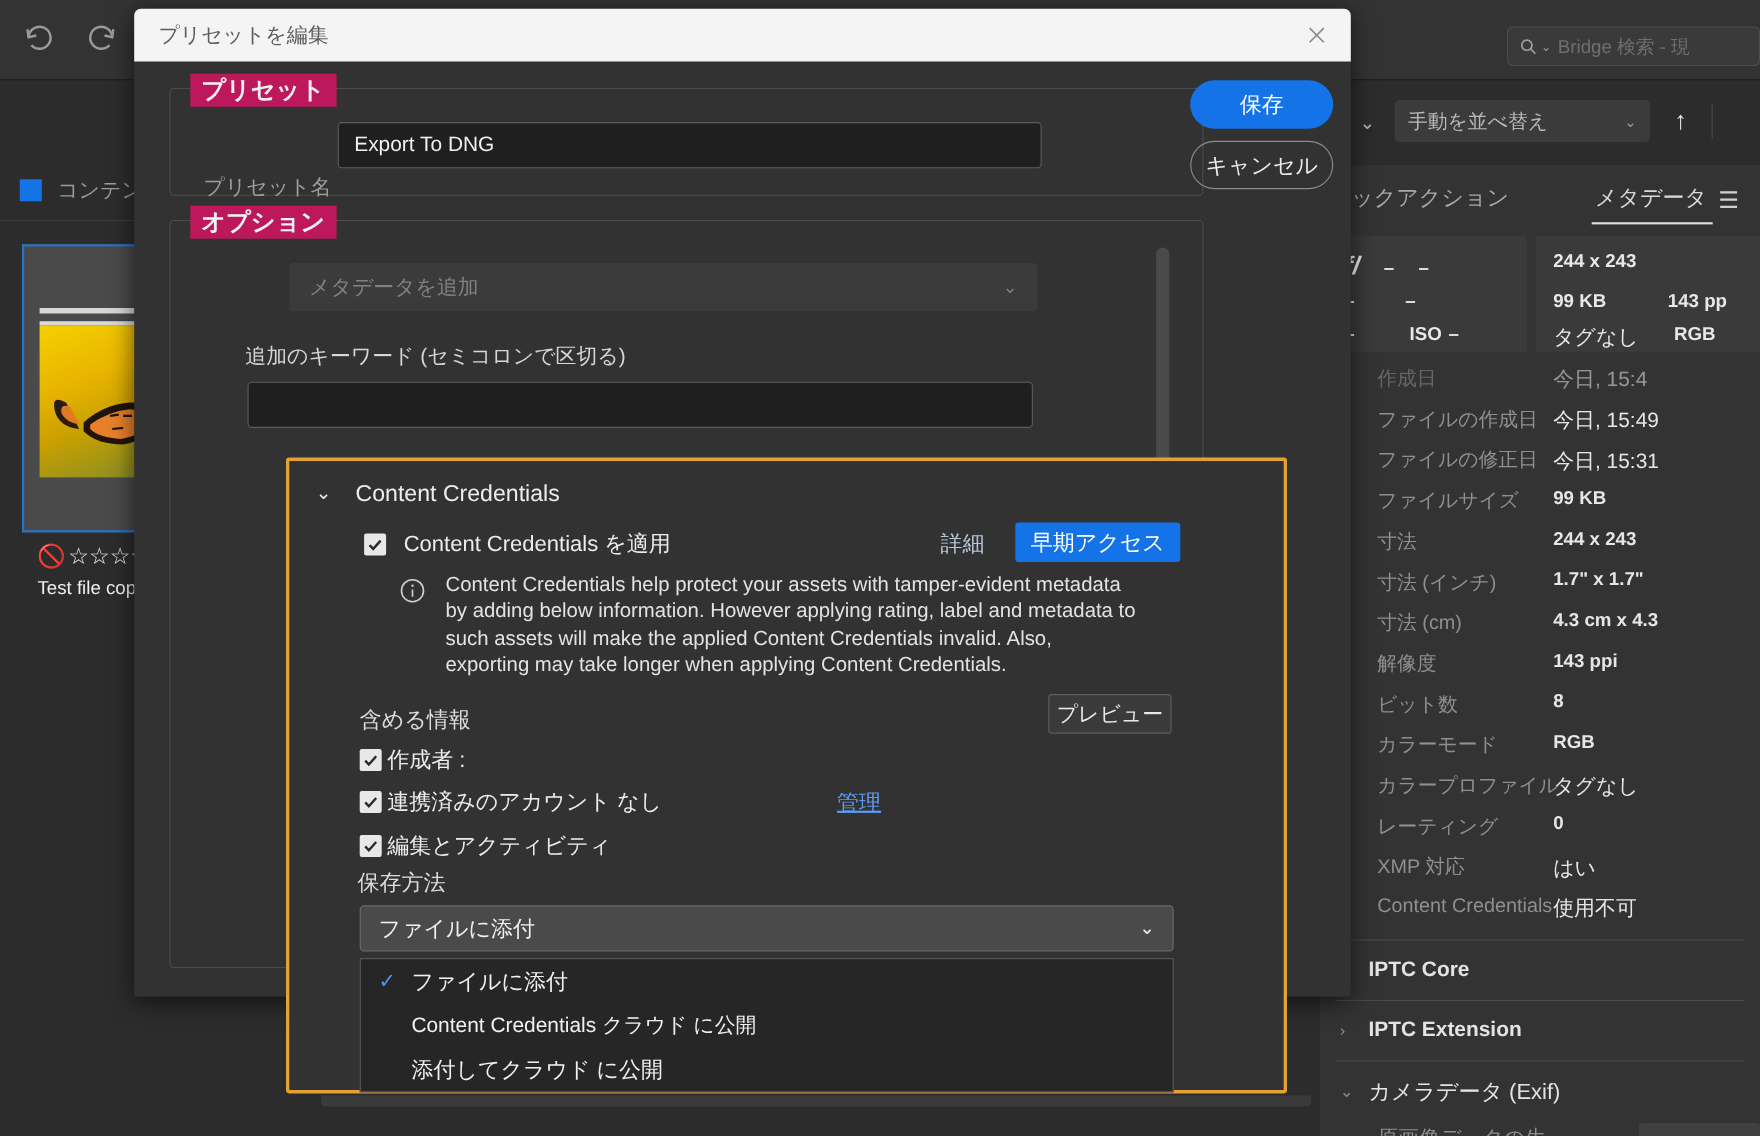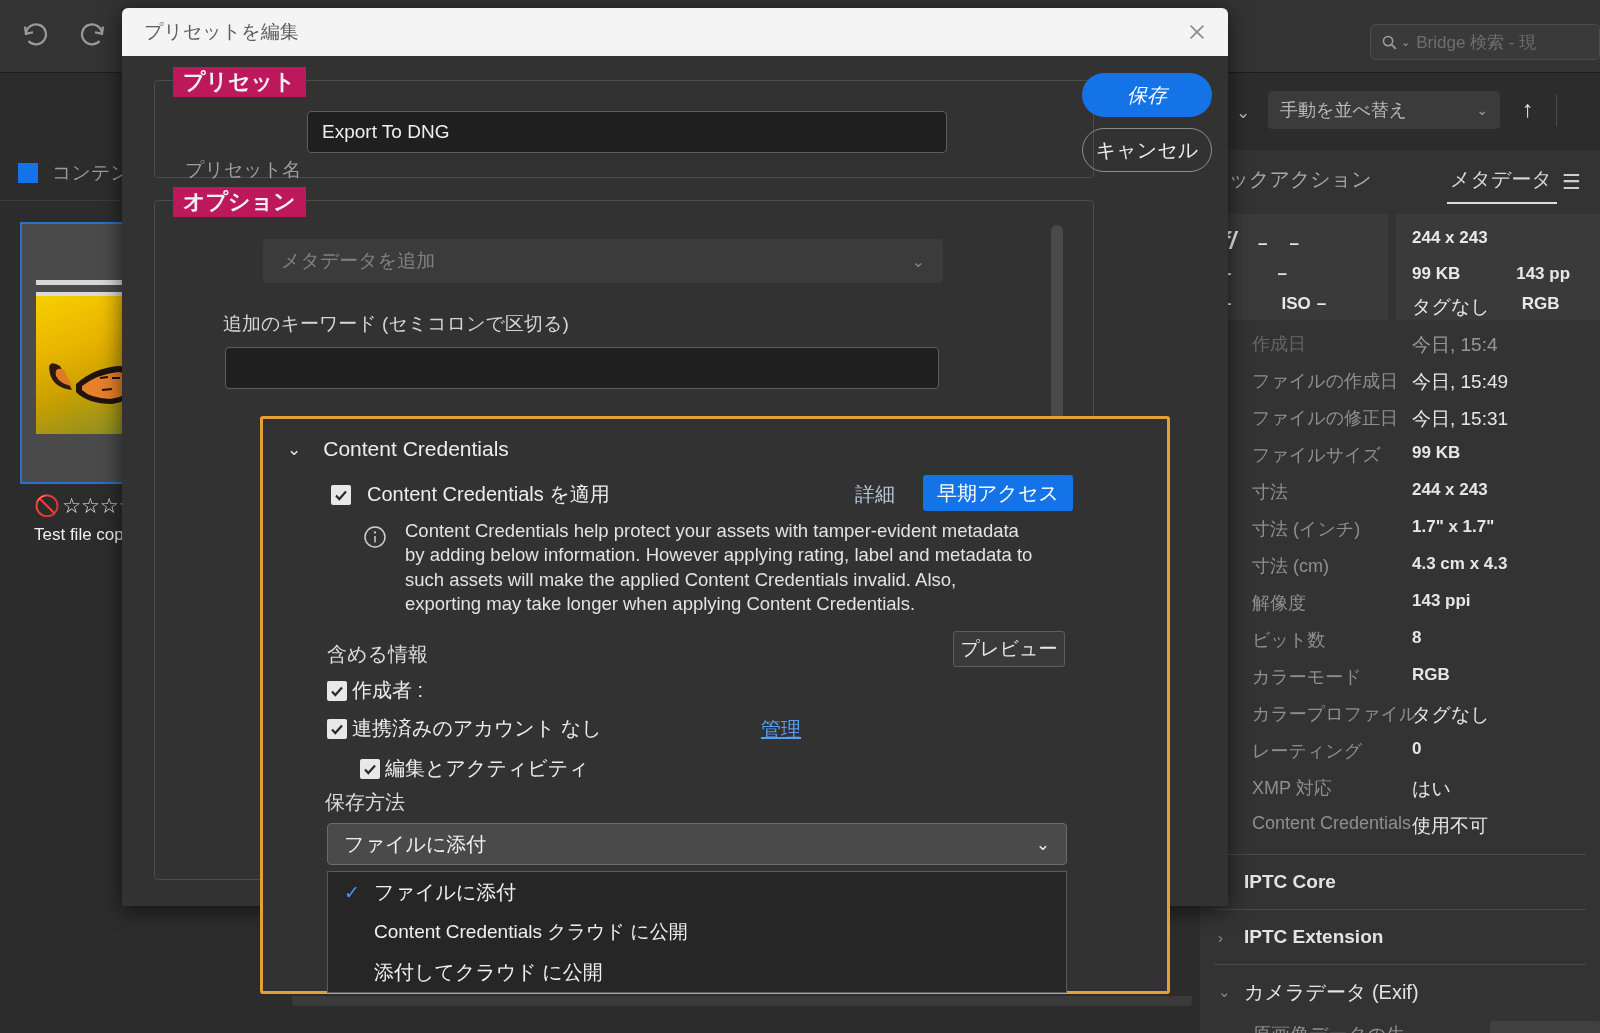--- a/index.html
+++ b/index.html
@@ -128,21 +128,21 @@
   .lbl-preset-name { position: absolute; left: 30px; top: 44px; color: #9e9e9e; font-size: 19px; margin-top: 32px; }
   .preset-input {
     position: absolute; left: 152px; top: 30px; width: 640px; height: 42px;
     background: #1f1f1f; border: 1px solid #5d5d5d; border-radius: 4px;
     color: #efefef; font-size: 19px; padding: 0 14px; font-family: inherit;
   }
 
   .btn-save {
     position: absolute; left: 960px; top: 65px; width: 130px; height: 44px;
     background: #1473e6; color: #fff; border: none; border-radius: 22px;
-    font-size: 20px; font-family: inherit; cursor: pointer; font-style: italic;
+    font-size: 20px; font-family: inherit; cursor: pointer;
   }
   .btn-cancel {
     position: absolute; left: 960px; top: 120px; width: 130px; height: 44px;
     background: transparent; color: #ebebeb; border: 1px solid #8c8c8c; border-radius: 22px;
     font-size: 20px; font-family: inherit; cursor: pointer;
   }
 
   #fs-options { left: 32px; top: 192px; width: 940px; height: 680px; }
 
   .addmeta-select {
@@ -490,21 +490,21 @@
       <div class="cc-chk" style="top:296px;">
         <span class="cbx">
           <svg viewBox="0 0 16 16" fill="none" stroke="#2a2a2a" stroke-width="2.2">
               <polyline points="3,8.5 6.3,12 13,4.5"></polyline>
             </svg>
         </span>
         <span class="t">連携済みのアカウント なし</span>
       </div>
       <span class="link-manage">管理</span>
 
-      <div class="cc-chk" style="top:336px;margin-left:33px;">
+      <div class="cc-chk" style="top:336px;">
         <span class="cbx">
           <svg viewBox="0 0 16 16" fill="none" stroke="#2a2a2a" stroke-width="2.2">
               <polyline points="3,8.5 6.3,12 13,4.5"></polyline>
             </svg>
         </span>
         <span class="t">編集とアクティビティ</span>
       </div>
 
       <span class="save-method-label">保存方法</span>
 

